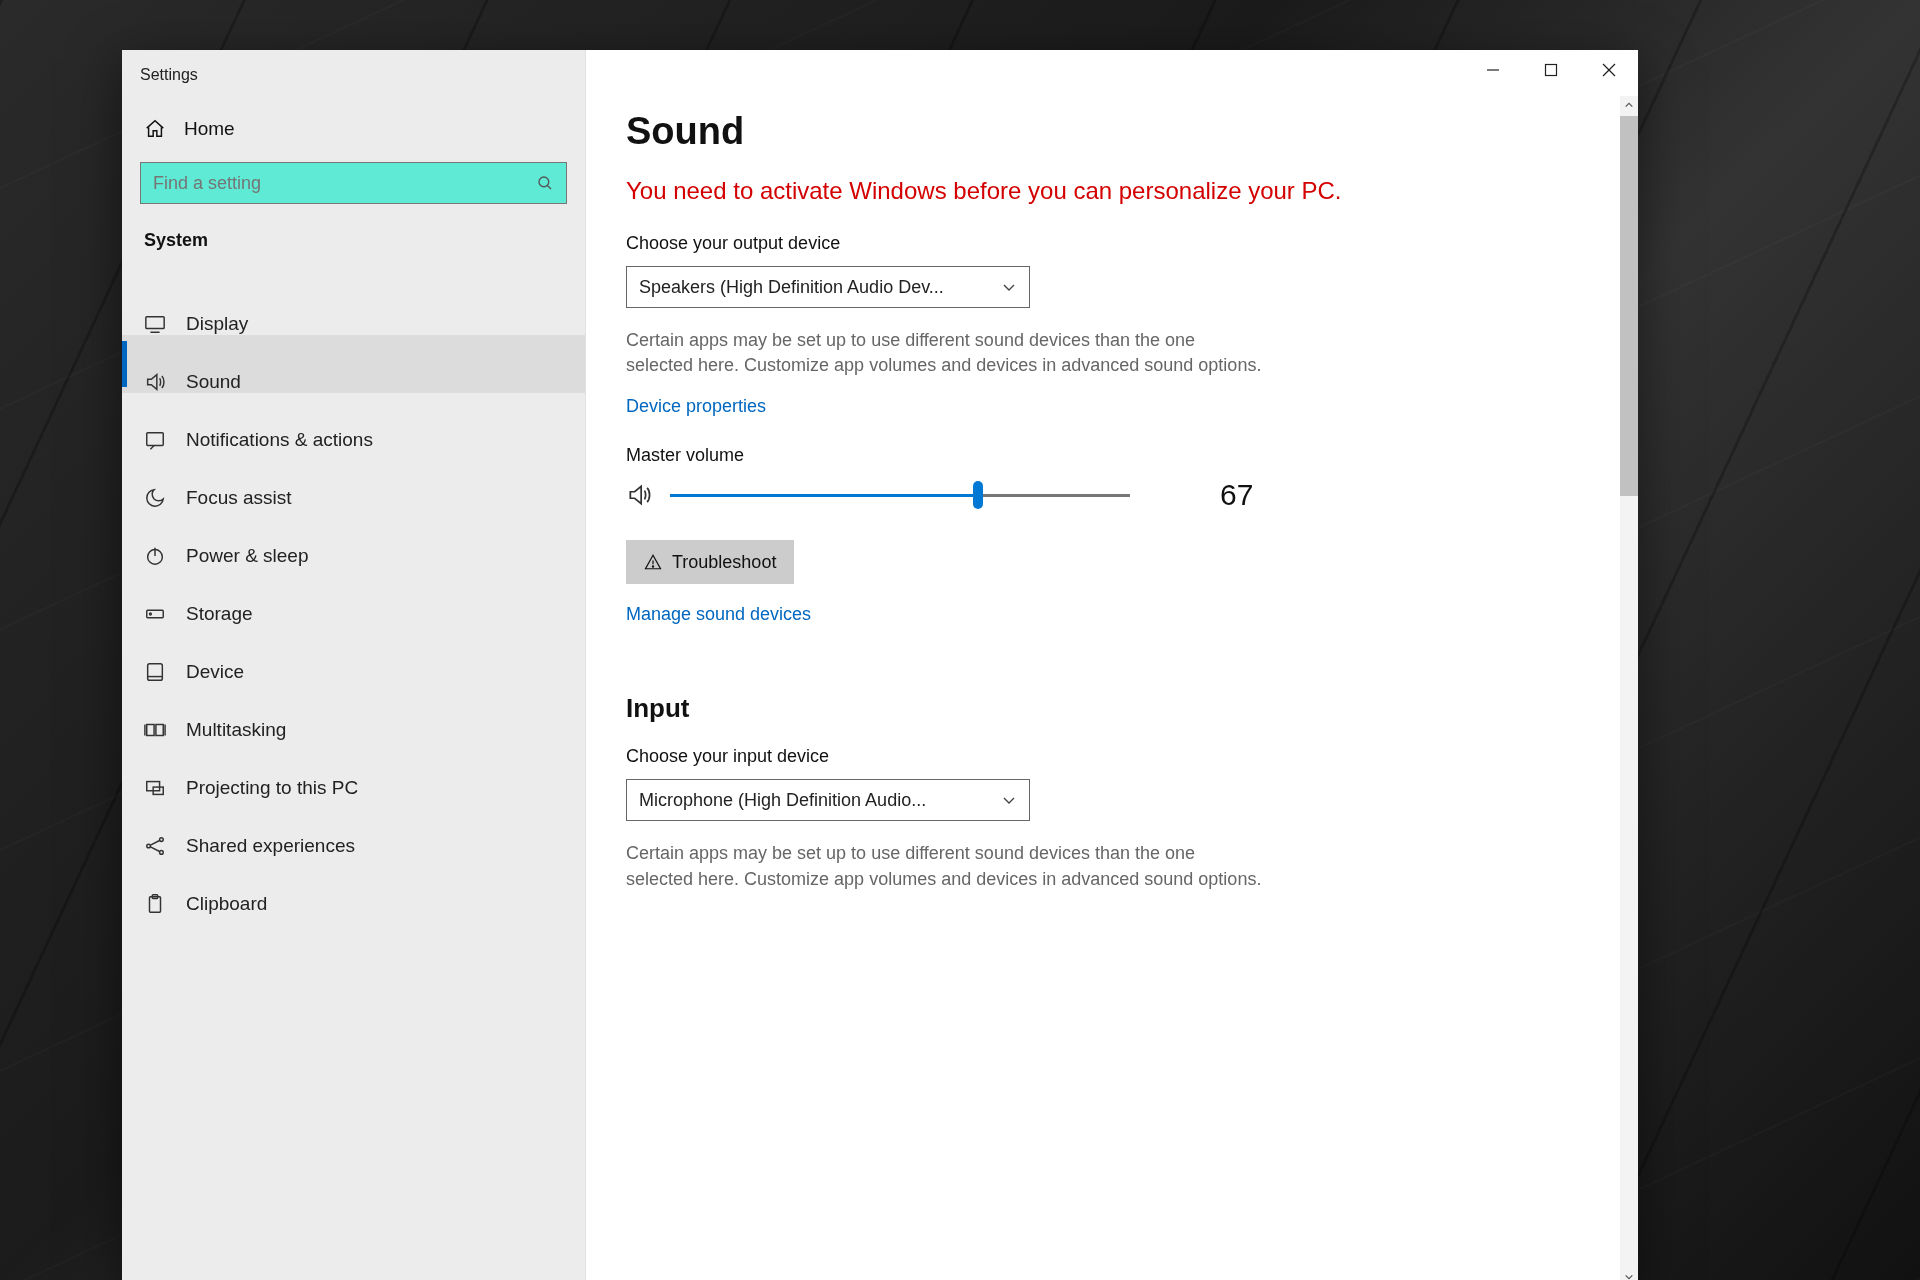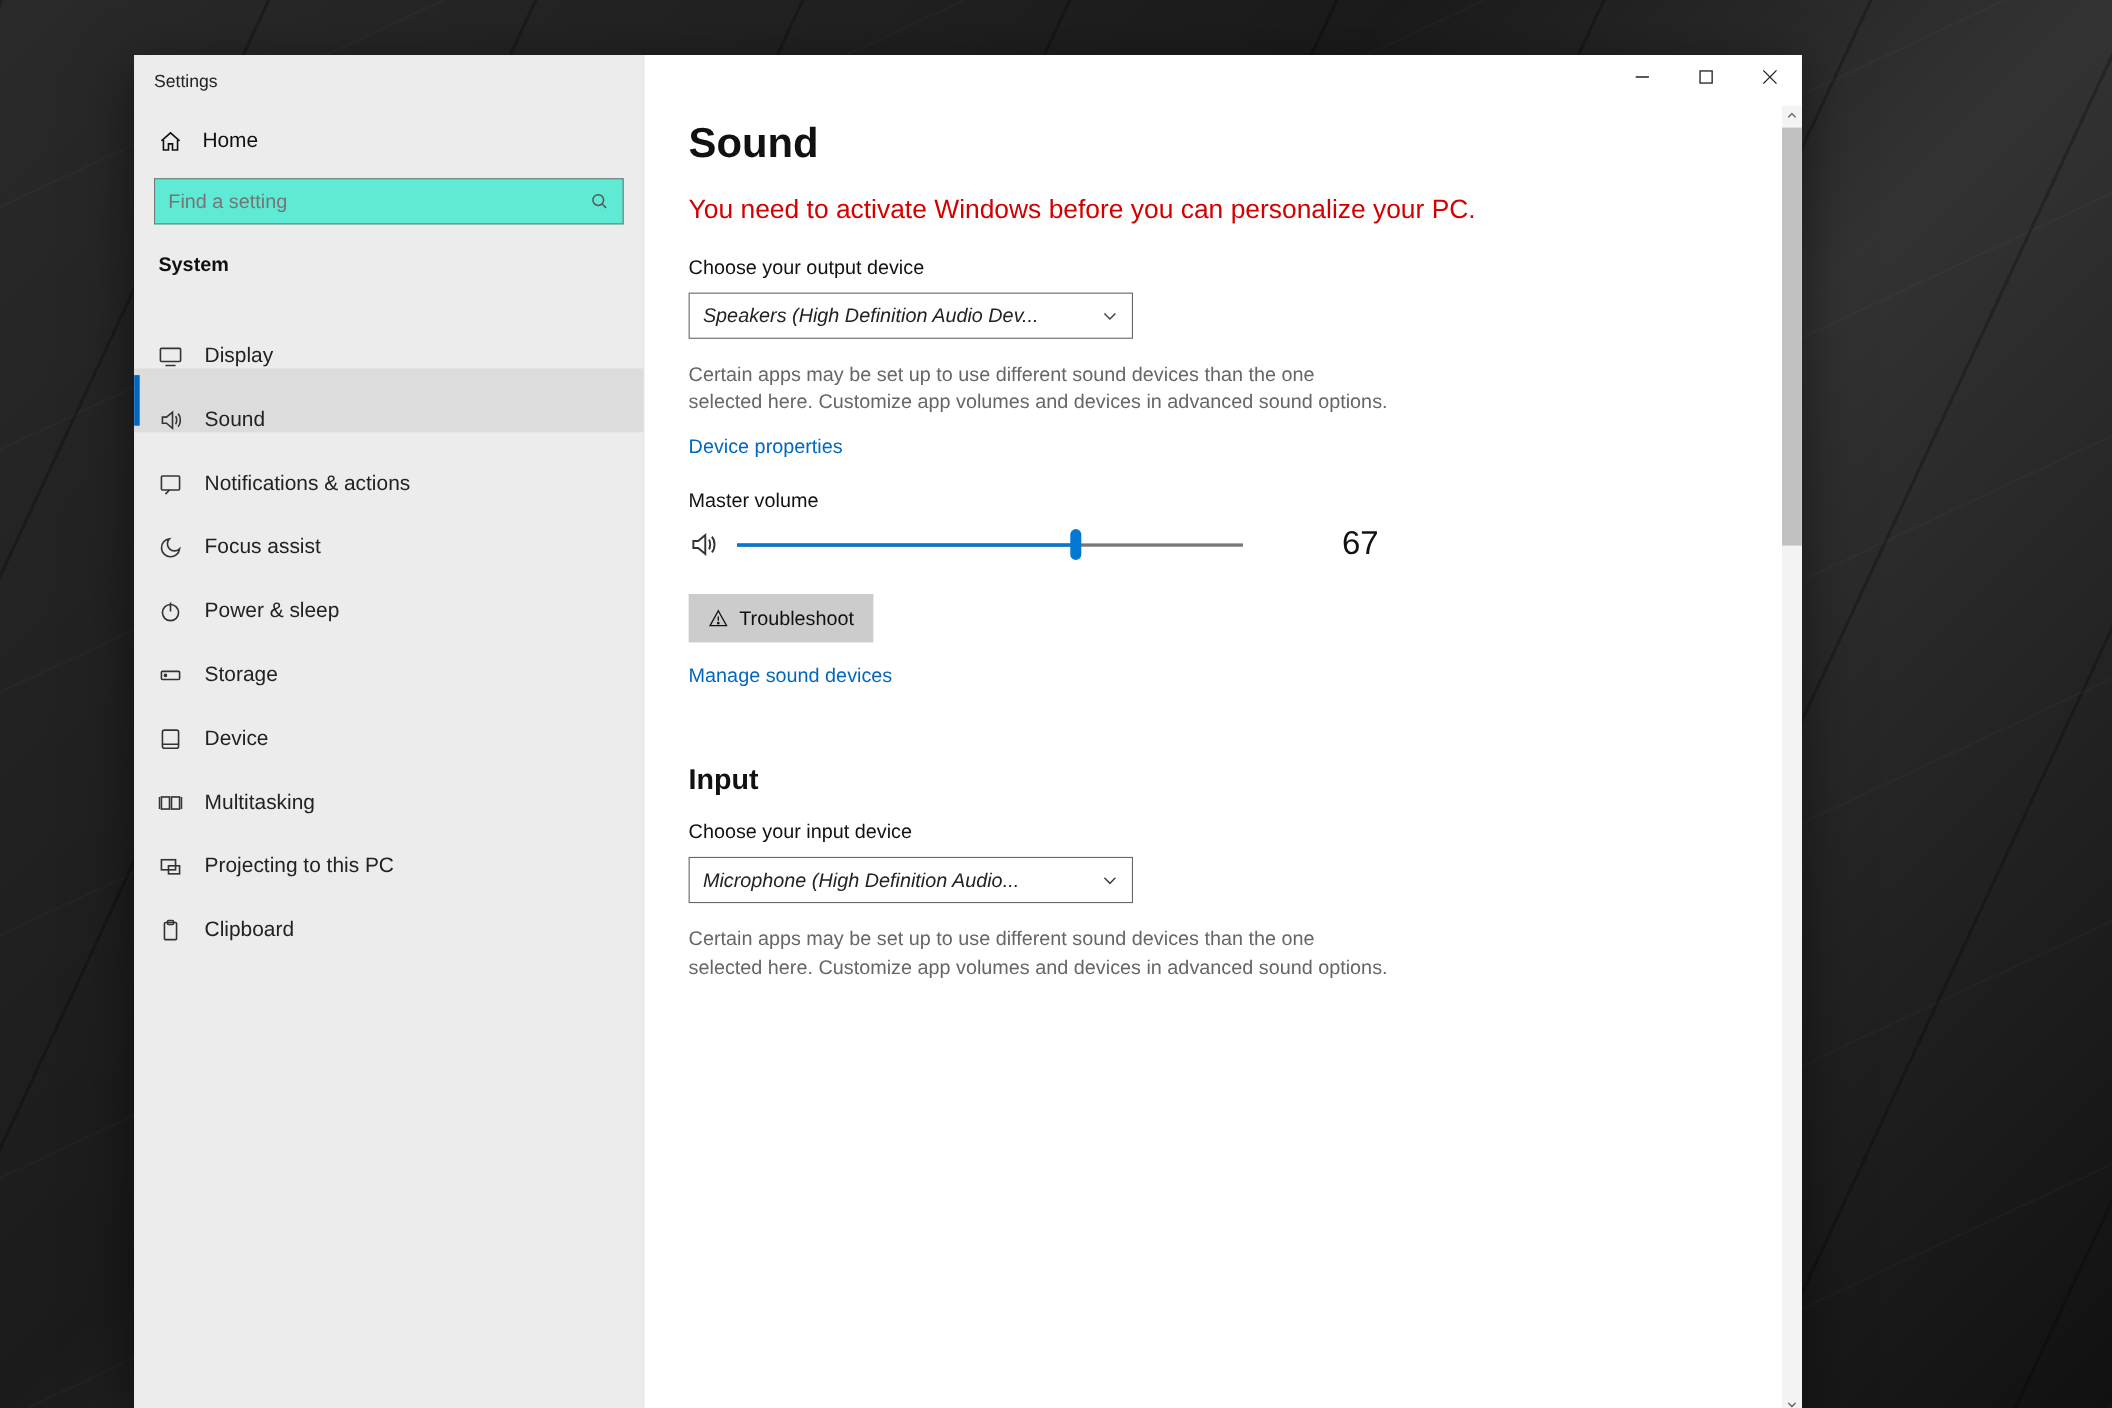--- a/index.html
+++ b/index.html
@@ -122,21 +122,20 @@
   .dropdown {
     width:404px; height:42px;
     border:1px solid #666;
     display:flex; align-items:center;
     padding:0 12px;
     font-size:18px; color:#222;
     cursor:pointer;
     margin-bottom:20px;
     justify-content:space-between;
     background:#fff;
-    font-style:italic;
   }
   .dropdown .ic { width:16px; height:16px; color:#444; }
 
   .help-text { font-size:18px; color:#666; line-height:1.4; max-width:640px; margin-bottom:18px; }
   .link { color:#0067c0; font-size:18px; cursor:pointer; margin-bottom:28px; display:inline-block; }
 
   .slider-row {
     display:flex; align-items:center; gap:18px;
     margin-bottom:28px;
   }
@@ -292,20 +291,32 @@
             <svg viewBox="0 0 24 24" fill="none" stroke="currentColor" stroke-width="1.6">
               <rect x="3" y="5" width="14" height="10"></rect>
               <rect x="10" y="11" width="11" height="8"></rect>
             </svg>
           </span>
         <span>Projecting to this PC</span>
       </div>
       <div class="nav-item">
         <span class="ic">
             <svg viewBox="0 0 24 24" fill="none" stroke="currentColor" stroke-width="1.6">
+              <circle cx="5" cy="12" r="2"></circle>
+              <circle cx="19" cy="5" r="2"></circle>
+              <circle cx="19" cy="19" r="2"></circle>
+              <line x1="7" y1="11" x2="17" y2="6"></line>
+              <line x1="7" y1="13" x2="17" y2="18"></line>
+            </svg>
+          </span>
+        <span>Shared experiences</span>
+      </div>
+      <div class="nav-item">
+        <span class="ic">
+            <svg viewBox="0 0 24 24" fill="none" stroke="currentColor" stroke-width="1.6">
               <rect x="6" y="4" width="12" height="17" rx="1"></rect>
               <rect x="9" y="2" width="6" height="4" rx="1"></rect>
             </svg>
           </span>
         <span>Clipboard</span>
       </div>
     </div>
   </div>
 
   <div class="main">

